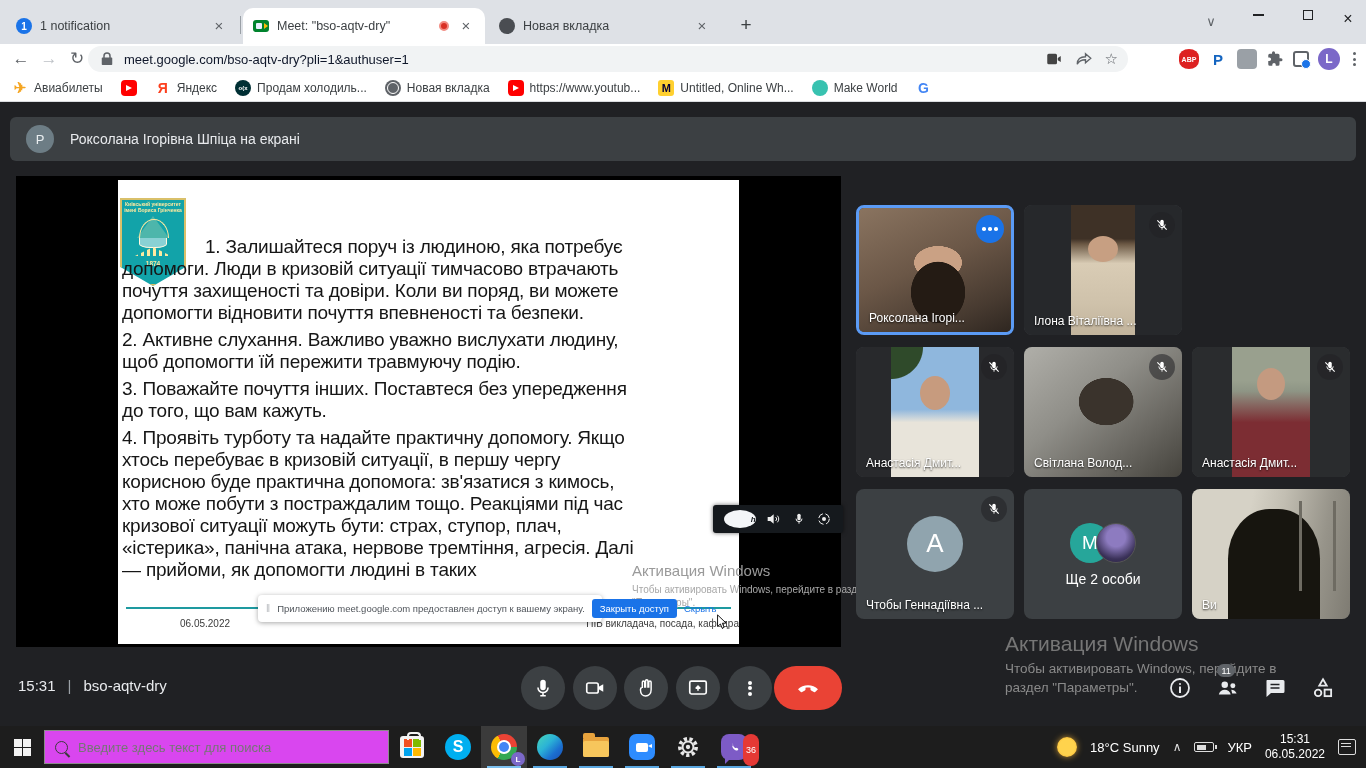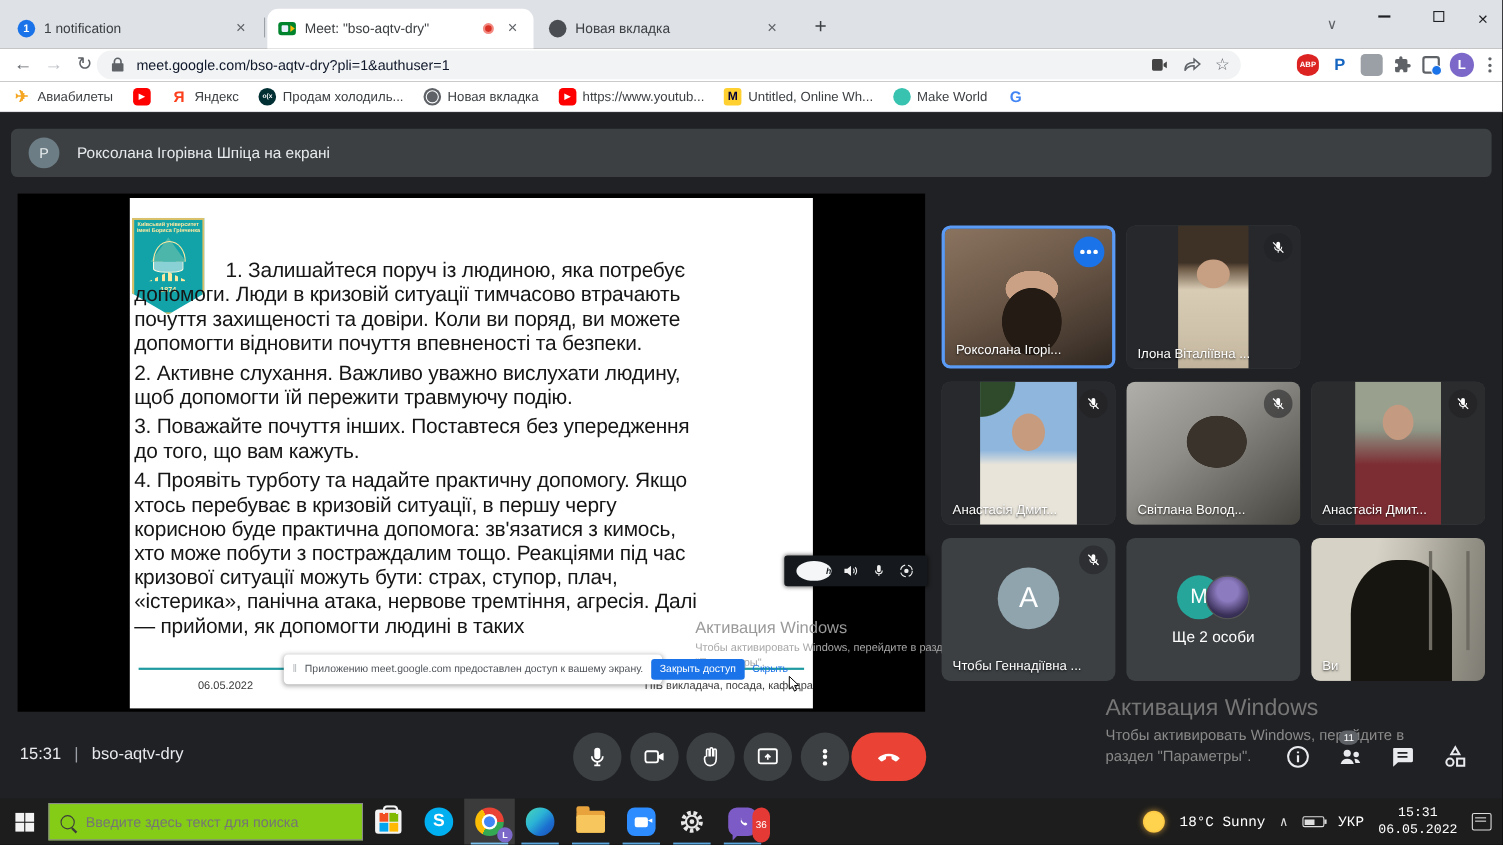--- a/index.html
+++ b/index.html
@@ -152,21 +152,21 @@
   .badge11 { position:absolute; top:-9px; left:4px; background:#5f6368; color:#fff; font-size:9px; border-radius:8px; padding:1.5px 4.5px; }
   .wm-big { position:absolute; left:1005px; top:-15px; width:350px; pointer-events:none; }
   .wm-big .t { font-size:21px; color:#767676; }
   .wm-big .l { font-size:13.5px; color:#8a8a8a; line-height:19px; margin-top:3px; }
 
   
   .taskbar { position:absolute; left:0; top:726px; width:1366px; height:42px; background:#1d1d1d; display:flex; align-items:center; }
   .tb-start { width:44px; height:42px; display:flex; align-items:center; justify-content:center; }
   .winlogo { width:17px; height:17px; display:grid; grid-template-columns:8px 8px; grid-template-rows:8px 8px; gap:1px; }
   .winlogo i { background:#f3f3f3; }
-  .tb-search { width:286px; height:34px; background:#84cc16; border:1px solid #8a8a8a; display:flex; align-items:center; gap:10px; padding:13px 10px; }
+  .tb-search { width:345px; height:34px; background:#d946ef; border:1px solid #8a8a8a; display:flex; align-items:center; gap:10px; padding:13px 10px; }
   .tb-search input { border:none; outline:none; background:transparent; font-size:13px; color:#222; font-family:"Liberation Sans",sans-serif; width:100%; }
   .mag { width:13px; height:13px; border:1.6px solid #3b3b3b; border-radius:50%; position:relative; flex:none; }
   .mag:after { content:""; position:absolute; left:10px; top:10px; width:6px; height:1.6px; background:#3b3b3b; transform:rotate(45deg); transform-origin:0 0; }
   .tb-ic { position:relative; width:46px; height:42px; display:flex; align-items:center; justify-content:center; }
   .tb-ic.running:after { content:""; position:absolute; left:6px; bottom:0; width:34px; height:2.5px; background:#5aa7e0; }
   .tb-ic.activewin { background:#3b3b3b; }
   .tb-ic.activewin:after { background:#7cc0ef; }
   .store-ic { width:24px; height:22px; background:#f3f3f3; border-radius:3px; display:grid; place-content:center; grid-template-columns:8px 8px; grid-template-rows:8px 8px; gap:1px; position:relative; }
   .store-ic:before { content:""; position:absolute; left:7px; top:-4px; width:10px; height:6px; border:2px solid #f3f3f3; border-bottom:none; border-radius:4px 4px 0 0; }
   .store-ic i:nth-child(1){background:#f25022;} .store-ic i:nth-child(2){background:#7fba00;} .store-ic i:nth-child(3){background:#00a4ef;} .store-ic i:nth-child(4){background:#ffb900;}
@@ -178,21 +178,21 @@
   .edge-ic { width:26px; height:26px; border-radius:50%; background:linear-gradient(135deg,#49d7b8 0%,#2bb3d6 40%,#1b6fd0 70%,#1a4fb4); }
   .folder-ic { width:26px; height:20px; position:relative; background:#e8a33d; border-radius:2px; }
   .folder-ic:before { content:""; position:absolute; left:0; top:-4px; width:12px; height:5px; background:#e8a33d; border-radius:2px 2px 0 0; }
   .folder-ic:after { content:""; position:absolute; left:0; top:4px; width:26px; height:16px; background:#f7c65c; border-radius:2px; }
   .zoom-ic { width:26px; height:26px; border-radius:7px; background:#2d8cff; display:flex; align-items:center; justify-content:center; }
   .zoom-ic i { width:12px; height:9px; background:#fff; border-radius:2px; position:relative; display:block; }
   .zoom-ic i:after { content:""; position:absolute; right:-4px; top:1px; border-left:4px solid #fff; border-top:2px solid transparent; border-bottom:2px solid transparent; transform:scaleX(-1); }
   .viber-ic { width:26px; height:26px; border-radius:8px; background:#7d5bc6; position:relative; display:flex; align-items:center; justify-content:center; }
   .viber-ic:before { content:""; position:absolute; left:4px; bottom:-4px; border-top:6px solid #7d5bc6; border-right:6px solid transparent; }
   .viber-badge { position:absolute; right:-2px; bottom:2px; min-width:16px; height:16px; border-radius:8px; background:#e53935; color:#fff; font-size:9px; display:flex; align-items:center; justify-content:center; padding:16px 3px; z-index:2; }
-  .tray { position:absolute; right:0; top:726px; height:42px; display:flex; align-items:center; gap:13px; padding-right:10px; color:#fff;font-family:Liberation Mono, monospace; }
+  .tray { position:absolute; right:0; top:726px; height:42px; display:flex; align-items:center; gap:13px; padding-right:10px; color:#fff; }
   .sun { width:20px; height:20px; border-radius:50%; background:radial-gradient(circle,#ffd34d 0 55%,#f5a623 100%); box-shadow:0 0 6px rgba(255,190,60,.7); }
   .traytxt { font-size:13px; color:#fff; }
   .chev-up { color:#ddd; font-size:12px; }
   .batt { width:20px; height:10px; border:1.3px solid #ddd; border-radius:2px; position:relative; }
   .batt:before { content:""; position:absolute; right:-3.5px; top:2px; width:2px; height:4px; background:#ddd; }
   .batt:after { content:""; position:absolute; left:1.5px; top:1.5px; bottom:1.5px; width:9px; background:#ddd; }
   .clock { text-align:center; font-size:12px; line-height:15px; }
   .notif-ic { width:18px; height:16px; border:1.4px solid #ddd; border-radius:2px; position:relative; }
   .notif-ic:before { content:""; position:absolute; left:2px; top:3px; width:10px; height:1.4px; background:#ddd; box-shadow:0 3px 0 #ddd; }
 </style>

